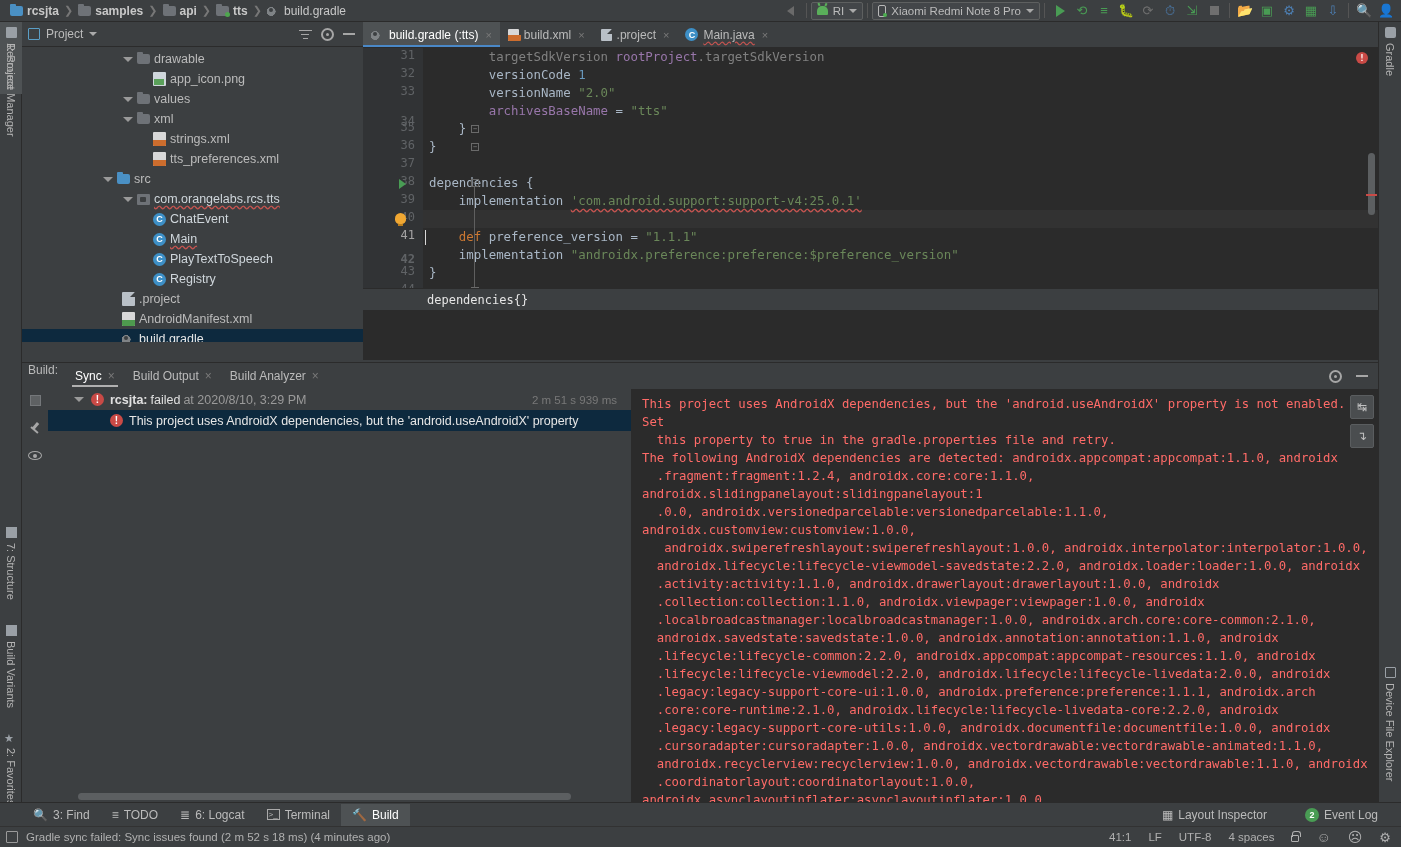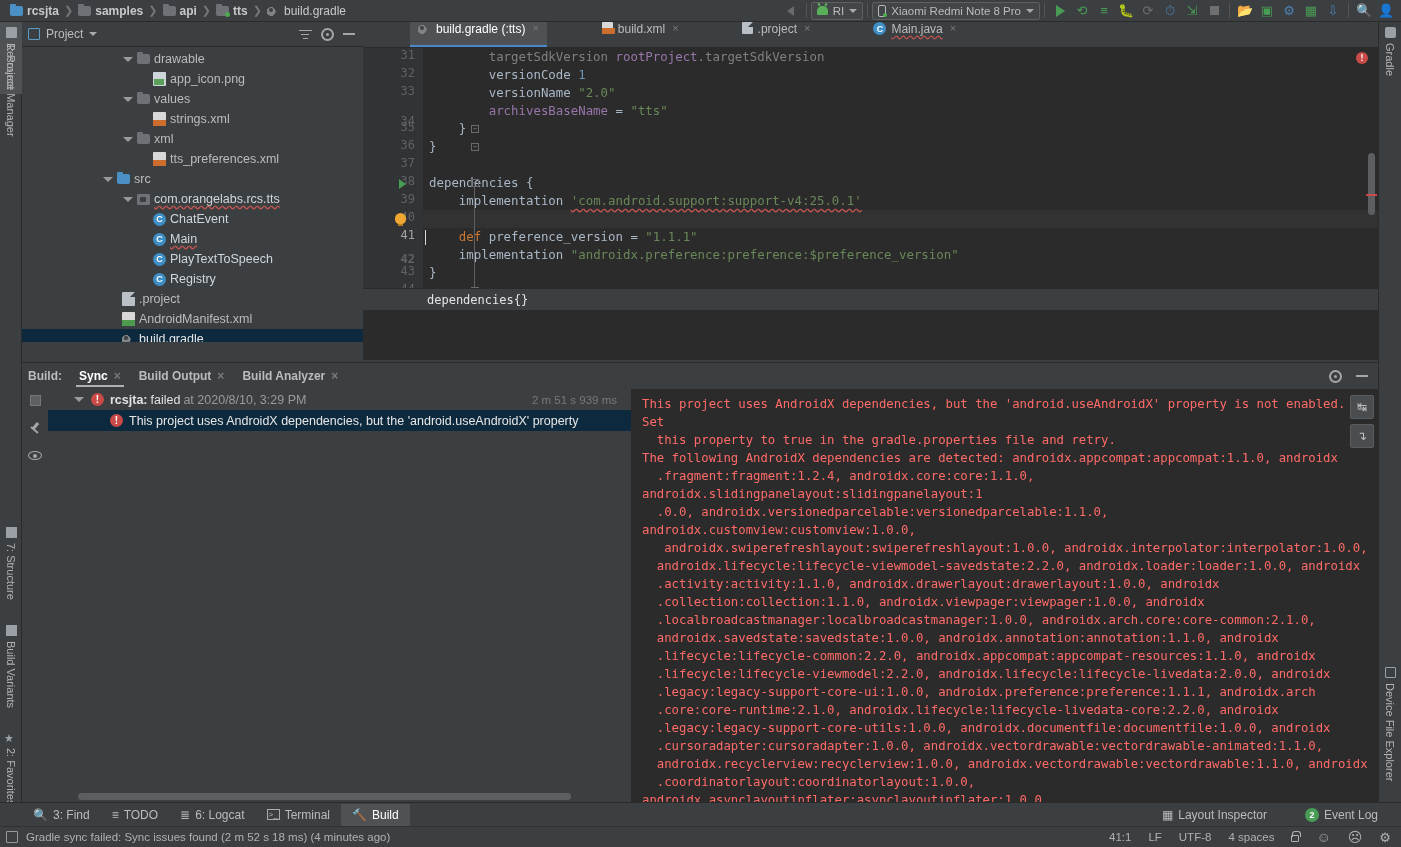--- a/index.html
+++ b/index.html
@@ -103,21 +103,21 @@
   .cls{width:13px;height:13px;border-radius:50%;background:#3d8fc6;color:#fff;font-size:9px;display:flex;align-items:center;justify-content:center;font-weight:bold;flex:none;}
   .pkg{width:13px;height:11px;background:#6e7277;border-radius:1px;position:relative;}
   .pkg:after{content:"";position:absolute;left:3px;top:3px;width:6px;height:5px;background:#3c3f41;border-radius:1px;}
   .sqwig{ text-decoration-line: underline; text-decoration-style: wavy; text-decoration-color:#c75450; text-underline-offset:2px;}
   .hscroll{position:absolute;left:22px;top:345px;width:341px;height:9px;}
   .hscroll i{display:block;height:6px;background:#5c5f61;border-radius:3px;width:175px;margin-left:22px;}
 
   
   .editorwrap { position:absolute; left:363px; top:22px; width:1015px; height:338px; background:#2b2b2b; }
   .tabbar { height:26px; background:#3c3f41; display:flex; align-items:stretch; border-bottom:1px solid #2b2b2b;}
-  .etab { display:flex;gap:5px;padding:0 8px;font-size:12px;color:#bbbbbb;position:relative;margin-left:47px;}
+  .etab { display:flex;align-items:center;gap:5px;padding:0 8px;font-size:12px;color:#bbbbbb;position:relative;}
   .etab.active { background:#4e5254; color:#ffffff; }
   .etab.active:after{content:"";position:absolute;left:0;right:0;bottom:0;height:2px;background:#4a88c7;}
   .etab .x { color:#7a7a7a; font-size:11px; margin-left:2px;}
   .etab .red-u{ text-decoration-line: underline; text-decoration-style: wavy; text-decoration-color:#c75450; text-underline-offset:2px;}
 
   .notif {
     height:28px; background:#4e5254; display:flex;align-items:center;
     padding:0 12px; font-size:12.5px;color:#d4d4d4; border-bottom:1px solid #2b2b2b;
   }
   .notif .acts{margin-left:auto;display:flex;gap:22px;}
@@ -142,21 +142,21 @@
   .caretbar{position:absolute;width:1.4px;height:15px;background:#d8d8d8;}
   .bcbar{position:absolute;left:0;bottom:0;height:22px;width:100%;background:#3c3f41;border-top:1px solid #2b2b2b;
          display:flex;align-items:center;padding-left:64px;font-size:12px;color:#e5e5e5;}
   .errdot{width:12px;height:12px;border-radius:50%;background:#c94a46;color:#fff;font-size:9px;font-weight:bold;
           display:flex;align-items:center;justify-content:center;}
   .vscroll{position:absolute;right:3px;width:7px;background:#5c5f61;border-radius:4px;}
   .errstripe{position:absolute;right:1px;width:11px;height:2px;background:#c94a46;}
 
   
   .buildwin{position:absolute;left:22px;top:362px;width:1356px;height:440px;background:#3c3f41;border-top:1px solid #2b2b2b;}
-  .bwhdr{height:26px;display:flex;align-items:center;gap:0px;padding-left:6px;font-size:12px;color:#bbb;font-weight:bold;}
+  .bwhdr{height:26px;display:flex;gap:0px;padding-left:6px;font-size:12px;color:#bbb;}
   .bwhdr .lbl{padding-right:8px;}
   .btab{display:flex;align-items:center;gap:6px;padding:0 9px;height:26px;color:#bbb;position:relative;}
   .btab.active{color:#ffffff;}
   .btab.active:after{content:"";position:absolute;left:6px;right:6px;bottom:2px;height:2px;background:#b0b0b0;}
   .bwhdr .right{margin-left:auto;display:flex;align-items:center;gap:14px;padding-right:10px;}
 
   .bwbody{position:absolute;left:0;top:26px;width:1356px;height:414px;display:flex;}
   .bwside{width:26px;background:#3c3f41;padding-top:6px;display:flex;flex-direction:column;align-items:center;gap:16px;}
   .stopsq{width:11px;height:11px;background:#5e6163;border:1px solid #74777a;}
   .pin{width:13px;height:13px;position:relative;}
@@ -370,30 +370,30 @@
         <span class="fileicon f-png"></span>
         <span>app_icon.png</span>
       </div>
       <div class="trow" style="padding-left:100px;">
         <span class="twist open"></span>
         <span class="fileicon">
             <span class="folder" style="position:absolute;left:0;width:13px;"></span>
           </span>
         <span>values</span>
       </div>
-      <div class="trow" style="padding-left:131px;">
-        <span class="fileicon f-xml"></span>
-        <span>strings.xml</span>
-      </div>
       <div class="trow" style="padding-left:100px;">
         <span class="twist open"></span>
         <span class="fileicon">
             <span class="folder" style="position:absolute;left:0;width:13px;"></span>
           </span>
         <span>xml</span>
+      </div>
+      <div class="trow" style="padding-left:131px;">
+        <span class="fileicon f-xml"></span>
+        <span>strings.xml</span>
       </div>
       <div class="trow" style="padding-left:131px;">
         <span class="fileicon f-xml"></span>
         <span>tts_preferences.xml</span>
       </div>
       <div class="trow" style="padding-left:80px;">
         <span class="twist open"></span>
         <span class="fileicon">
             <span class="folder blue" style="position:absolute;left:0;width:13px;"></span>
           </span>

